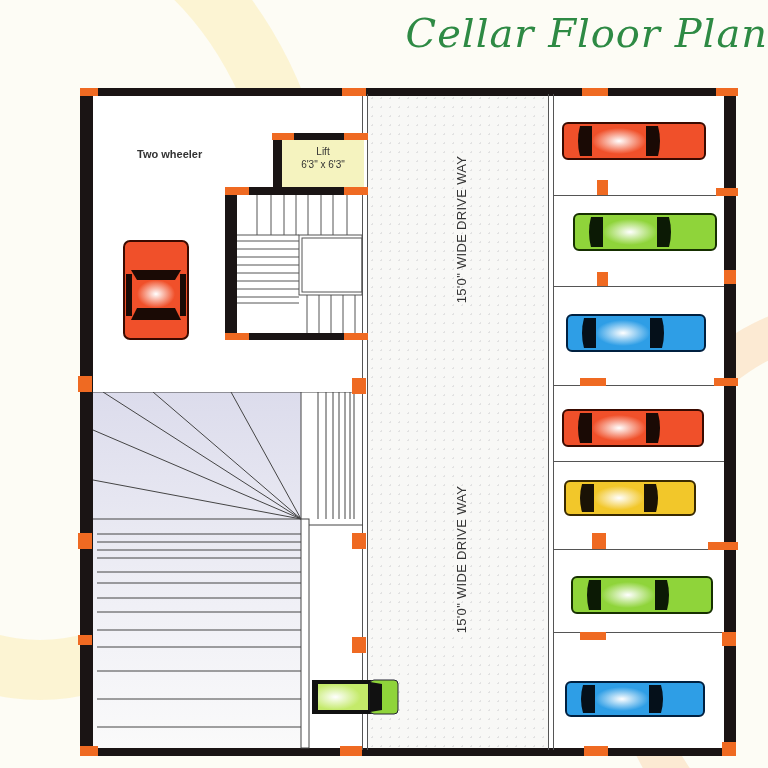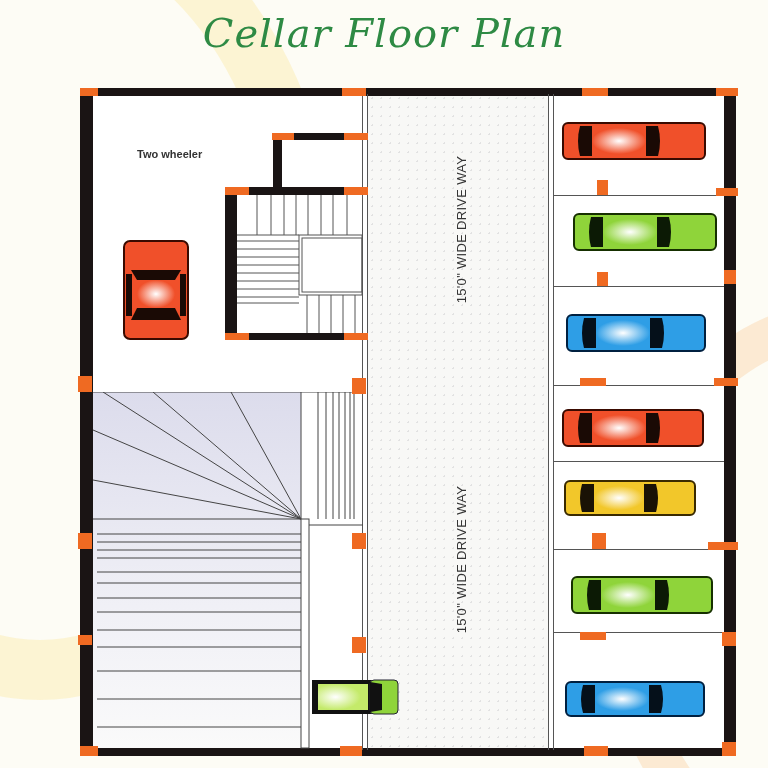--- a/index.html
+++ b/index.html
@@ -3,21 +3,21 @@
 <meta charset="utf-8">
 <style>
   html, body { margin:0; padding:0; }
   body {
     width:768px; height:768px; overflow:hidden; position:relative;
     background:#fdfcf5;
     font-family:"Liberation Sans", sans-serif;
   }
   .bg-swirl { position:absolute; border-radius:50%; pointer-events:none; }
   .title {
-    position:absolute; left:0; top:10px; width:768px; text-align:center;
+    position:absolute; left:0; top:10px; width:768px; text-align:right;
     font-family:"DejaVu Serif", serif; font-style:italic;
     font-size:40px; color:#2e8a44; letter-spacing:1px;
   }
   .plan { position:absolute; left:0; top:0; width:768px; height:768px; }
   .abs { position:absolute; }
   .wall { position:absolute; background:#1a1414; }
   .col { position:absolute; background:#ef6a22; }
   .line { position:absolute; background:#555; }
   .driveway {
     position:absolute; background:#f8f8f6;
@@ -54,20 +54,24 @@
   <div class="wall" style="left:80px;top:88px;width:13px;height:668px;"></div>
   <div class="wall" style="left:724px;top:88px;width:12px;height:668px;"></div>
 
   <div class="line" style="left:362px;top:94px;width:1px;height:656px;"></div>
   <div class="line" style="left:367px;top:94px;width:1px;height:656px;"></div>
   <div class="line" style="left:548px;top:94px;width:1px;height:656px;"></div>
   <div class="line" style="left:553px;top:94px;width:1px;height:656px;"></div>
 
   <div class="small-label" style="left:137px;top:148px;font-weight:bold;">Two wheeler</div>
 
+  <div class="lift" style="left:282px;top:140px;width:82px;height:48px;">
+    <div style="margin-top:6px;">Lift</div>
+    <div style="margin-top:2px;">6'3" x 6'3"</div>
+  </div>
   <div class="wall" style="left:272px;top:133px;width:96px;height:7px;"></div>
   <div class="wall" style="left:273px;top:133px;width:9px;height:58px;"></div>
   <div class="col" style="left:272px;top:133px;width:22px;height:7px;"></div>
   <div class="col" style="left:344px;top:133px;width:24px;height:7px;"></div>
 
   <div class="wall" style="left:225px;top:187px;width:143px;height:8px;"></div>
   <div class="wall" style="left:225px;top:187px;width:12px;height:152px;"></div>
   <div class="wall" style="left:225px;top:333px;width:143px;height:7px;"></div>
   <div class="col" style="left:225px;top:187px;width:24px;height:8px;"></div>
   <div class="col" style="left:344px;top:187px;width:24px;height:8px;"></div>

